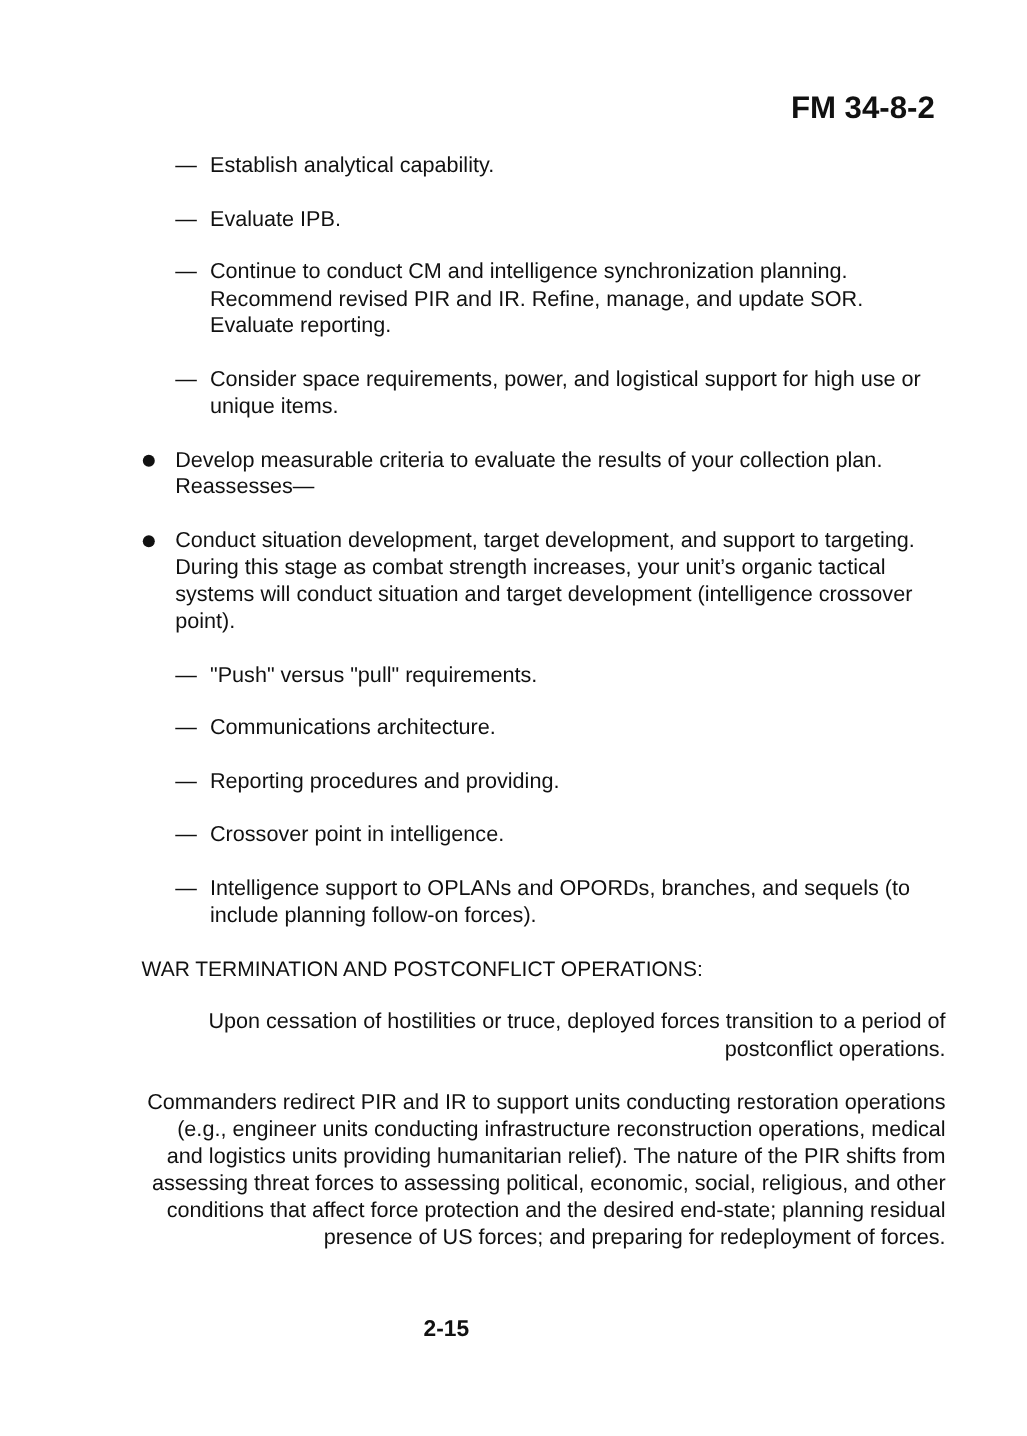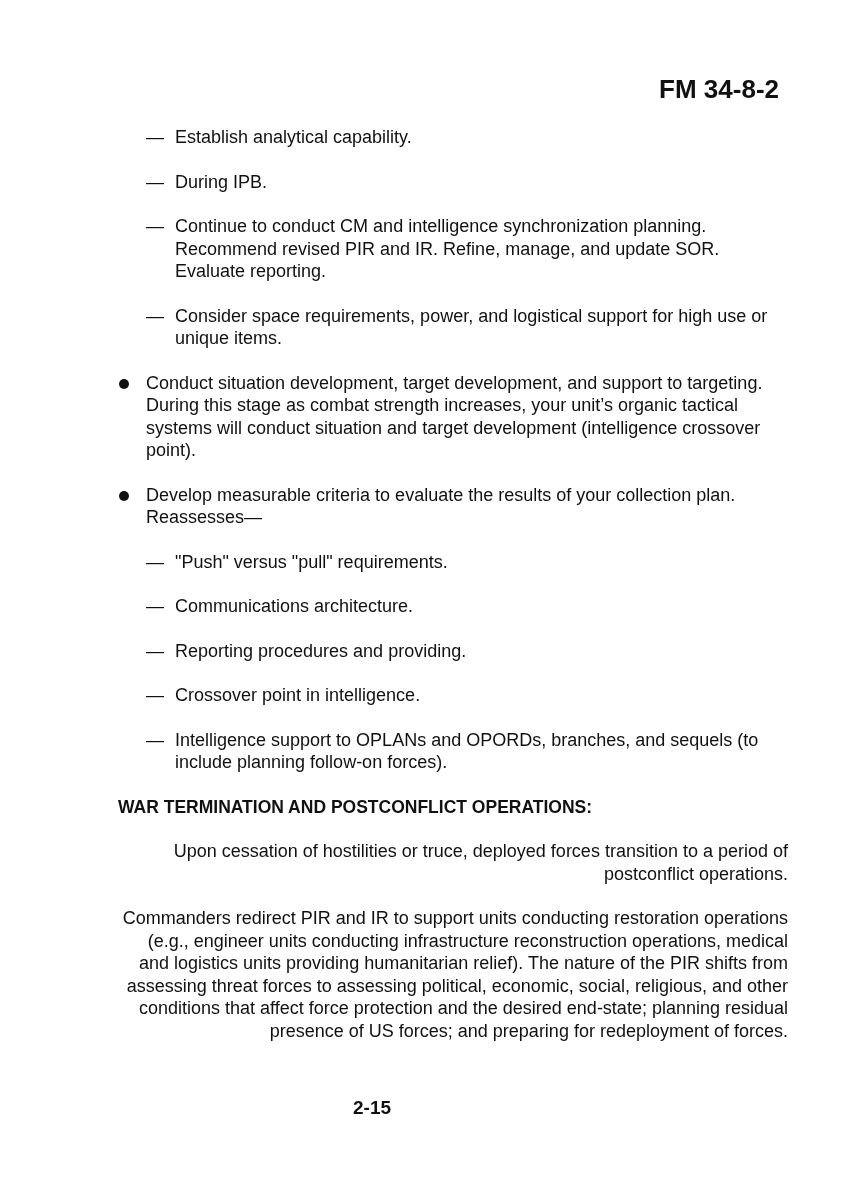--- a/index.html
+++ b/index.html
@@ -13,58 +13,58 @@
     font-weight: bold; font-size: 26px;
   }
   .content { position: absolute; left: 118px; top: 126px; width: 670px; }
   .dash-item { position: relative; padding-left: 57px; margin-bottom: 22px; }
   .dash-item .dash { position: absolute; left: 28px; top: 0; }
   .bullet-item { position: relative; padding-left: 28px; margin-bottom: 22px; }
   .bullet-item .dot {
     position: absolute; left: 1px; top: 7px; width: 10px; height: 10px;
     border-radius: 50%; background: #111111;
   }
-  .section-heading { font-weight: bold; margin: 0 0 22px 0; font-size: 17.5px; }
+  .section-heading { font-weight: normal; margin: 0 0 22px 0; font-size: 17.5px; }
   .para { margin: 0 0 22px 0; text-align: right; }
   .page-number {
     position: absolute; top: 1097px; left: 0; width: 744px; text-align: center;
     font-weight: bold; font-size: 19px;
   }
 </style>
 </head>
 <body>
 
 <div class="header-id">FM 34-8-2</div>
 
 <div class="content">
 
   <div class="dash-item">
     <span class="dash">—</span>
     <span>Establish analytical capability.</span>
   </div>
   <div class="dash-item">
     <span class="dash">—</span>
-    <span>During IPB.</span>
+    <span>Evaluate IPB.</span>
   </div>
   <div class="dash-item">
     <span class="dash">—</span>
     <span>Continue to conduct CM and intelligence synchronization planning. Recommend revised PIR and IR.  Refine, manage, and update SOR. Evaluate reporting.</span>
   </div>
   <div class="dash-item">
     <span class="dash">—</span>
     <span>Consider space requirements, power, and logistical support for high use or unique items.</span>
   </div>
 
   <div class="bullet-item">
     <span class="dot"></span>
-    <span>Conduct situation development, target development, and support to targeting.  During this stage as combat strength increases, your unit’s organic tactical systems will conduct situation and target development (intelligence crossover point).</span>
+    <span>Develop measurable criteria to evaluate the results of your collection plan.  Reassesses—</span>
   </div>
   <div class="bullet-item">
     <span class="dot"></span>
-    <span>Develop measurable criteria to evaluate the results of your collection plan.  Reassesses—</span>
+    <span>Conduct situation development, target development, and support to targeting.  During this stage as combat strength increases, your unit’s organic tactical systems will conduct situation and target development (intelligence crossover point).</span>
   </div>
 
   <div class="dash-item">
     <span class="dash">—</span>
     <span>"Push" versus "pull" requirements.</span>
   </div>
   <div class="dash-item">
     <span class="dash">—</span>
     <span>Communications architecture.</span>
   </div>

